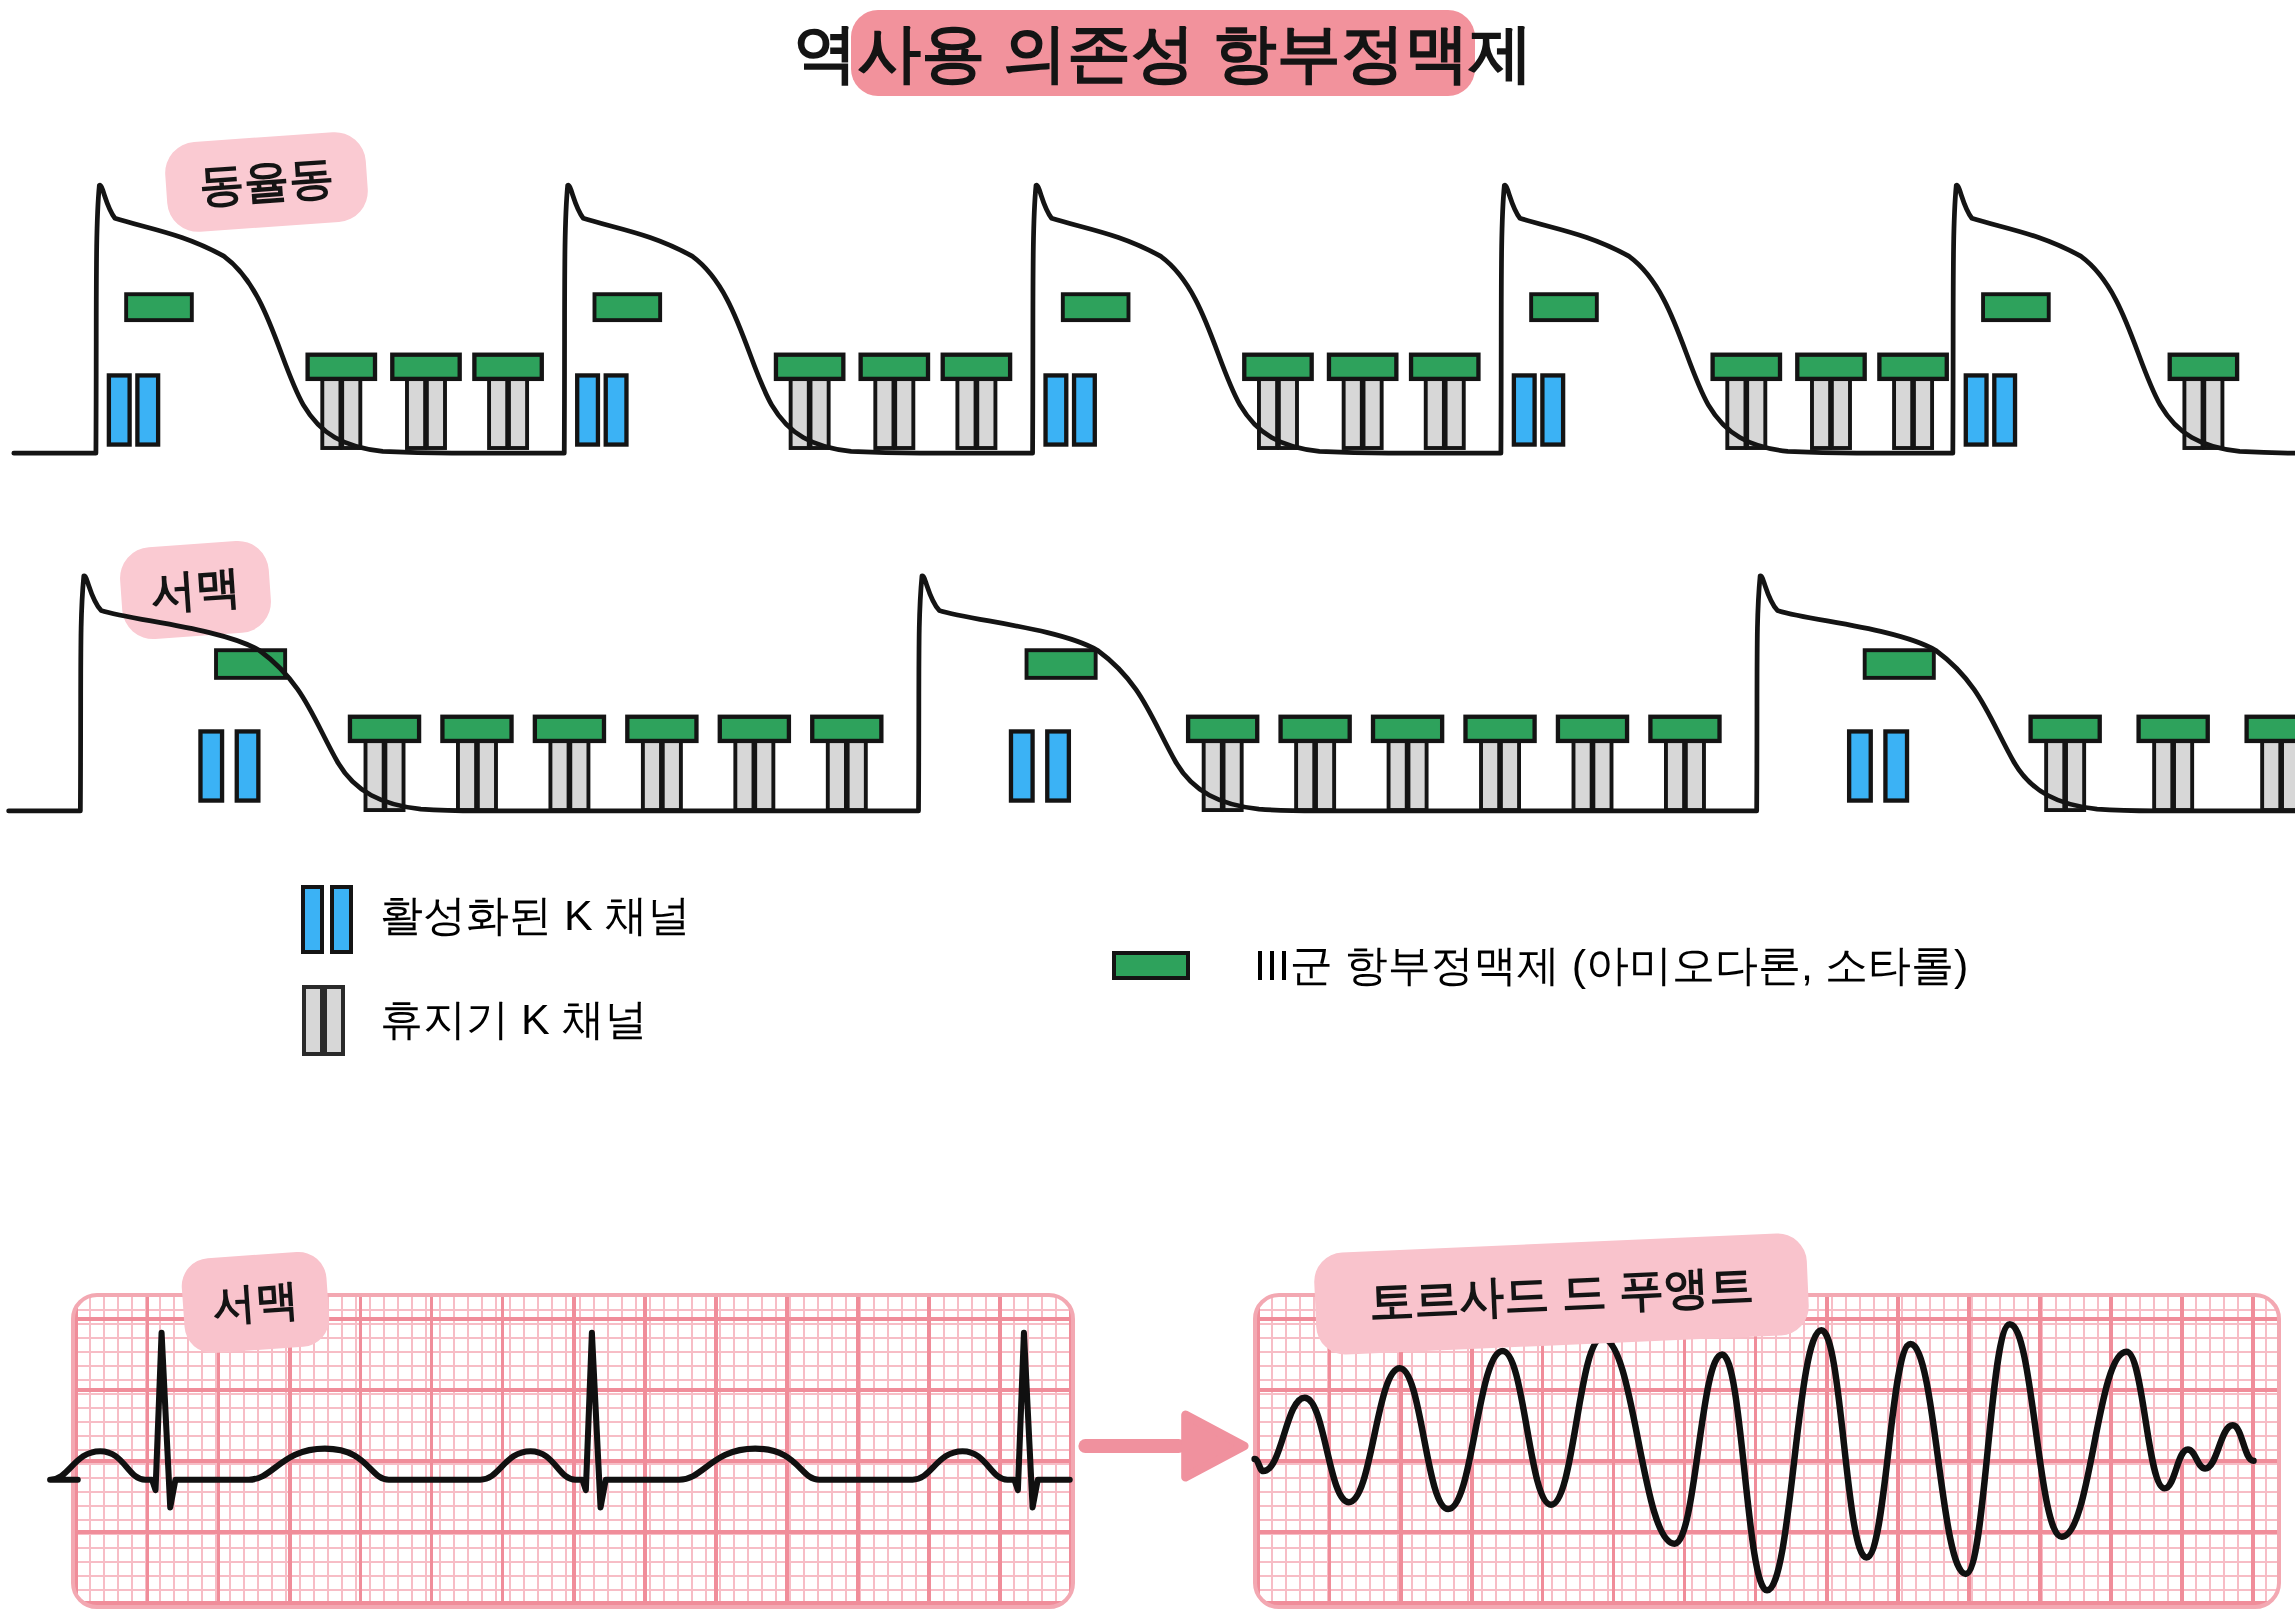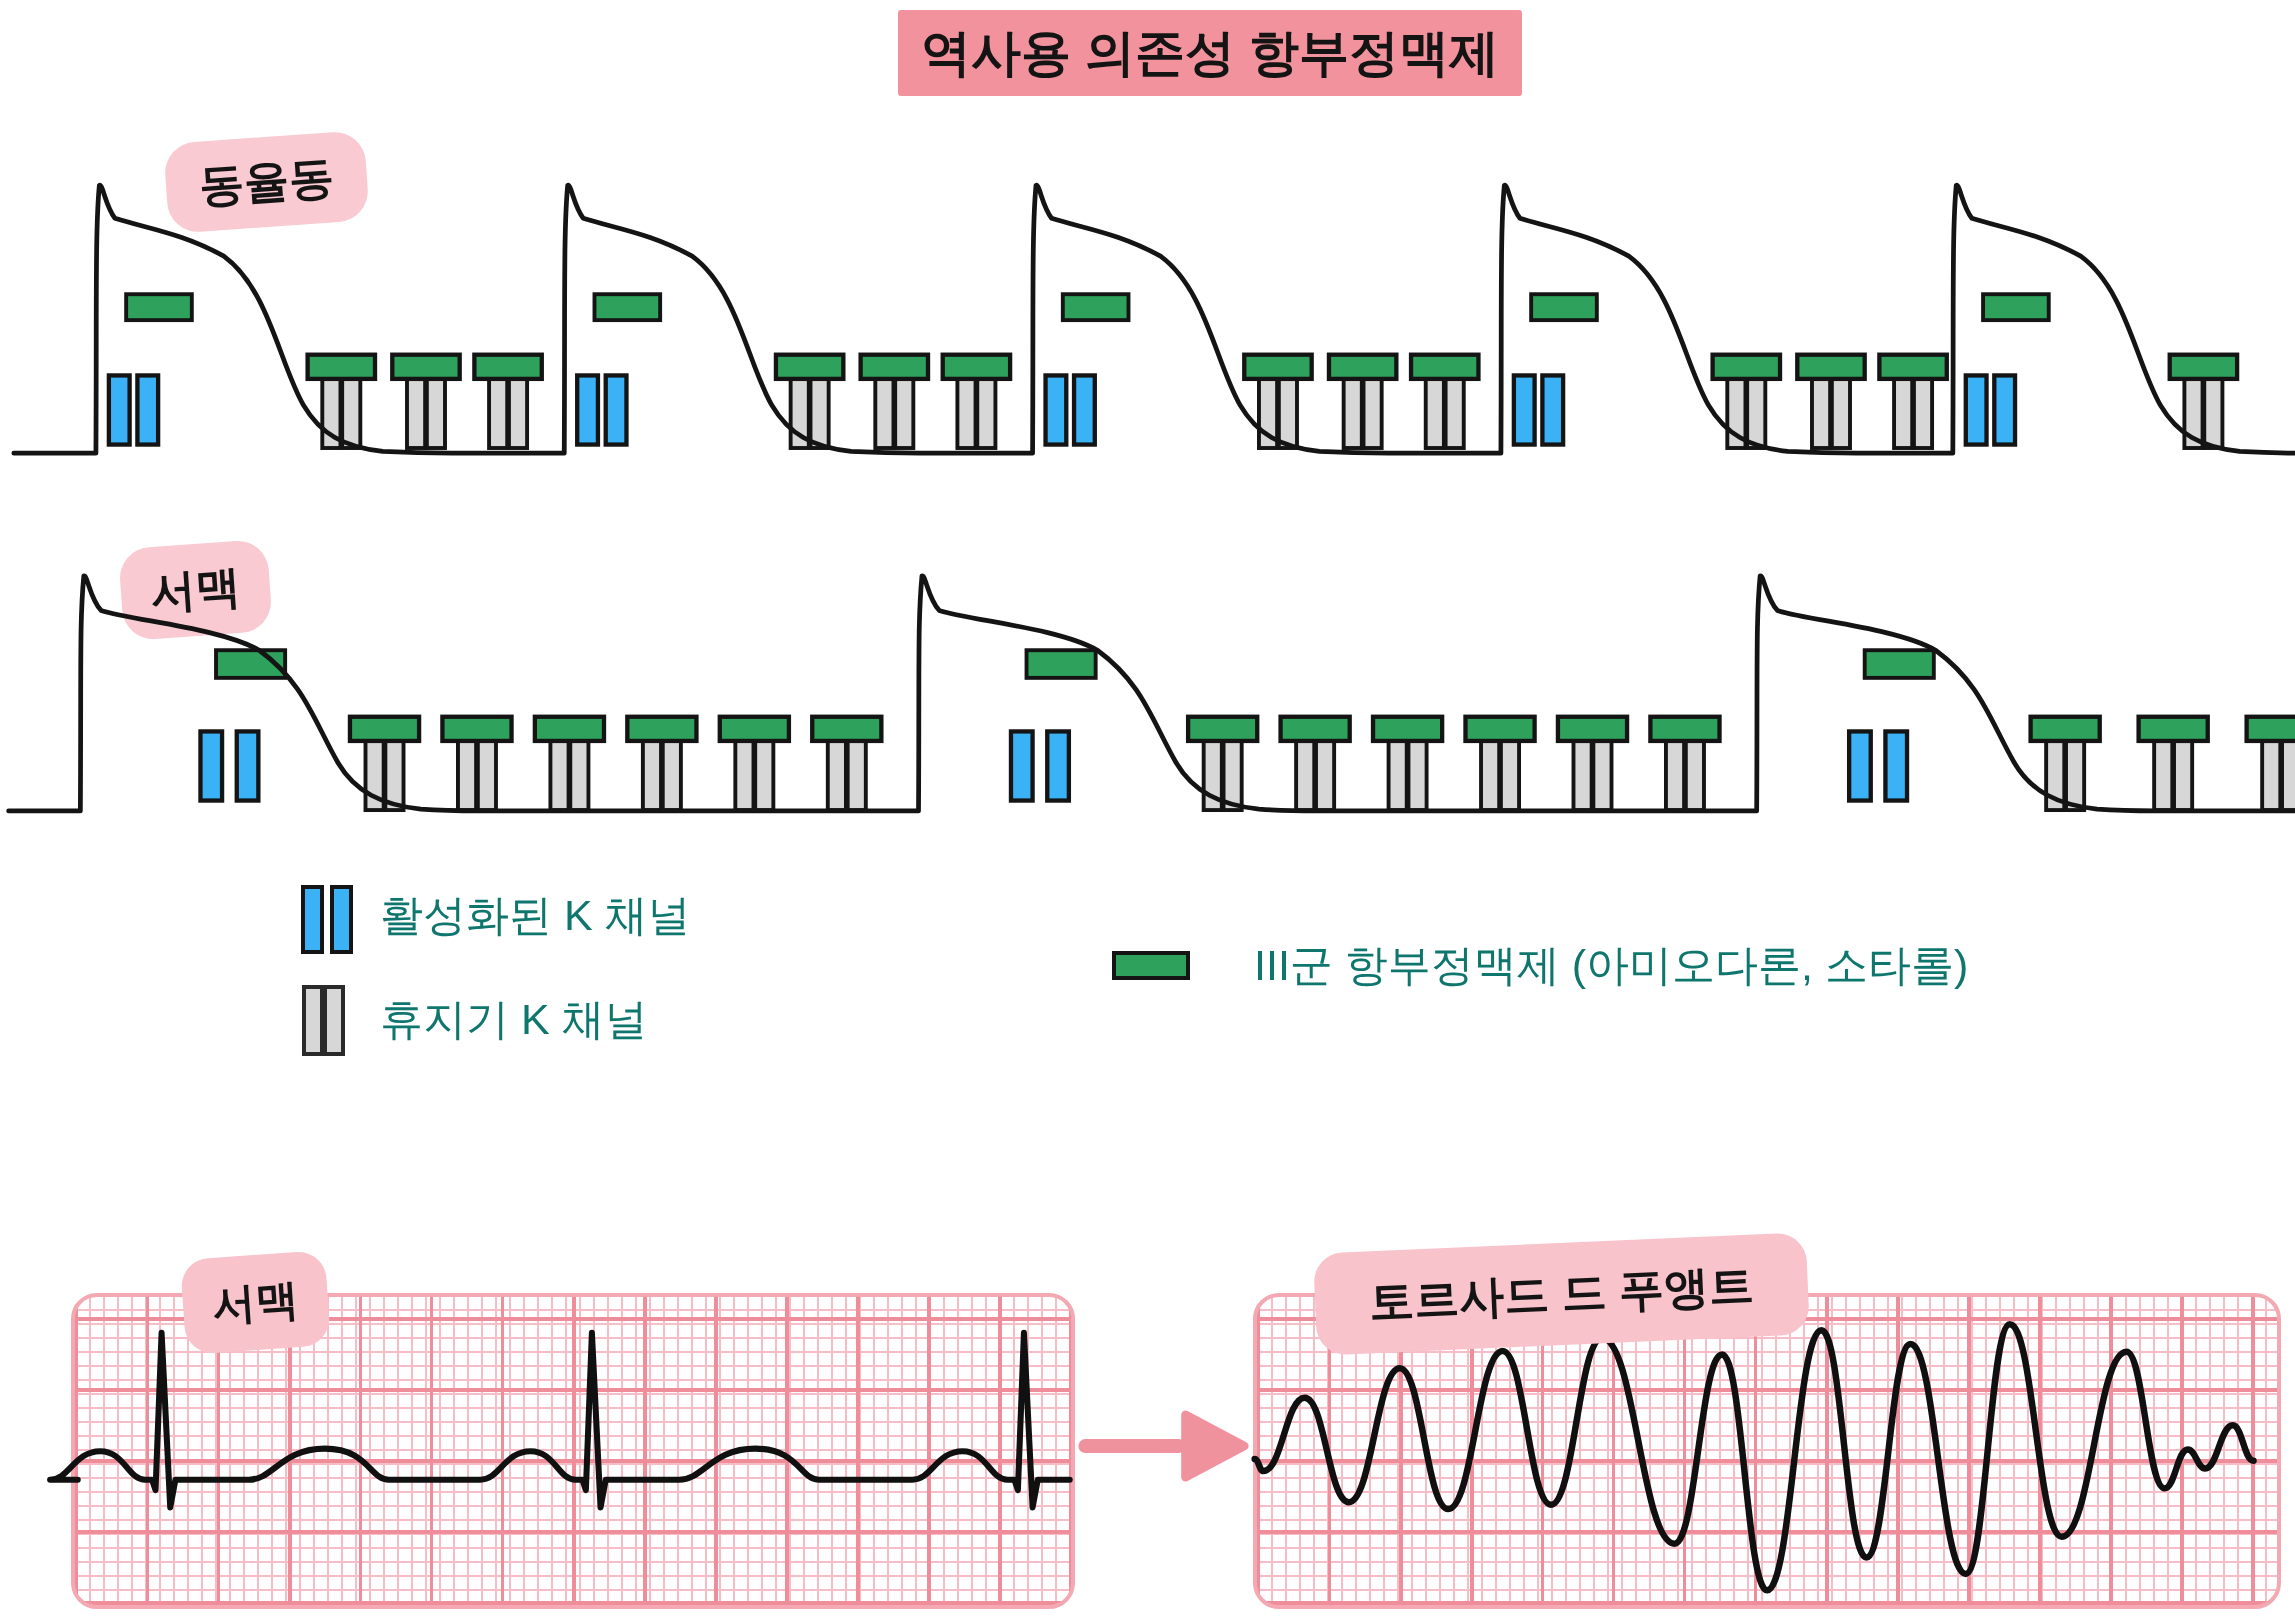--- a/index.html
+++ b/index.html
@@ -1,40 +1,40 @@
 <!DOCTYPE html>
 <html style="--blue: #3BB2F5; --green: #2EA25C; --gray: #D7D7D7; --pink-strong: #F2929C; --pink-soft: #FACAD2; --pink-ecg: #F9C3CC; --grid-minor: #F7BDC6; --grid-major: #F08D9A; --grid-border: #F3A8B2;font-size:14px"><head>
 <meta charset="utf-8">
 <style>
   html,body{margin:0;padding:0;background:#ffffff;}
   #stage{position:relative;width:2295px;height:1621px;background:#fff;overflow:hidden;
          font-family:"Liberation Sans","DejaVu Sans",sans-serif;color:#141414;}
   .pill{position:absolute;display:flex;align-items:center;justify-content:center;
         color:#141414;white-space:nowrap;}
-  #title-pill{left:851px;top:10.4px;width:624px;height:86px;border-radius:3px;
-        background:var(--pink-strong);font-size:50px;font-weight:600;margin-left:47px;}
+  #title-pill{left:851px;top:10.4px;width:624px;height:86px;border-radius:27px;
+        background:var(--pink-strong);font-size:64px;font-weight:600;}
   #row1-label{left:166px;top:137px;width:201px;height:90px;border-radius:31px;
         background:var(--pink-soft);font-size:45px;font-weight:600;transform:rotate(-4deg);}
   #row2-label{left:121px;top:544px;width:149px;height:92px;border-radius:31px;
         background:var(--pink-soft);font-size:45px;font-weight:600;transform:rotate(-4deg);}
   #ecg-left-label{left:183px;top:1255px;width:145px;height:95px;border-radius:28px;
         background:var(--pink-ecg);font-size:43px;font-weight:600;transform:rotate(-4deg);z-index:6;}
   #ecg-right-label{left:1315px;top:1243px;width:493px;height:102px;border-radius:29px;
         background:var(--pink-ecg);font-size:45px;font-weight:600;transform:rotate(-2.5deg);z-index:6;}
   .ecg-panel{position:absolute;top:1293px;height:308px;background:#fff;
         border:4.3px solid var(--grid-border);border-radius:26px;z-index:1;
         background-image:
           repeating-linear-gradient(90deg,var(--grid-major) 0 3.5px,transparent 3.5px 71px),
           repeating-linear-gradient(0deg,var(--grid-major) 0 3.5px,transparent 3.5px 71px),
           repeating-linear-gradient(90deg,var(--grid-minor) 0 1.7px,transparent 1.7px 14px),
           repeating-linear-gradient(0deg,var(--grid-minor) 0 1.7px,transparent 1.7px 14px);}
   #ecg-panel-left{left:71px;width:996px;}
   #ecg-panel-right{left:1253px;width:1020px;}
   #art{position:absolute;left:0;top:0;z-index:3;}
-  .legend-text{position:absolute;font-size:43px;font-weight:500;color:#0f766e;white-space:nowrap;z-index:4;}
+  .legend-text{position:absolute;font-size:43px;font-weight:500;color:#000000;white-space:nowrap;z-index:4;}
   #legend-text-1{left:380px;top:887px;}
   #legend-text-2{left:380px;top:991px;}
   #legend-text-3{left:1254px;top:937px;text-align:center;}
   .licon{position:absolute;box-sizing:border-box;z-index:4;}
   .licon.blue{width:22.5px;height:69px;background:var(--blue);border:4.3px solid #141414;}
   .licon.gray{width:21.6px;height:71px;background:var(--gray);border:4.3px solid #2a2a2a;}
   .licon.green{width:78px;height:29px;background:var(--green);border:4.3px solid #141414;}
 </style>
 </head>
 <body>

